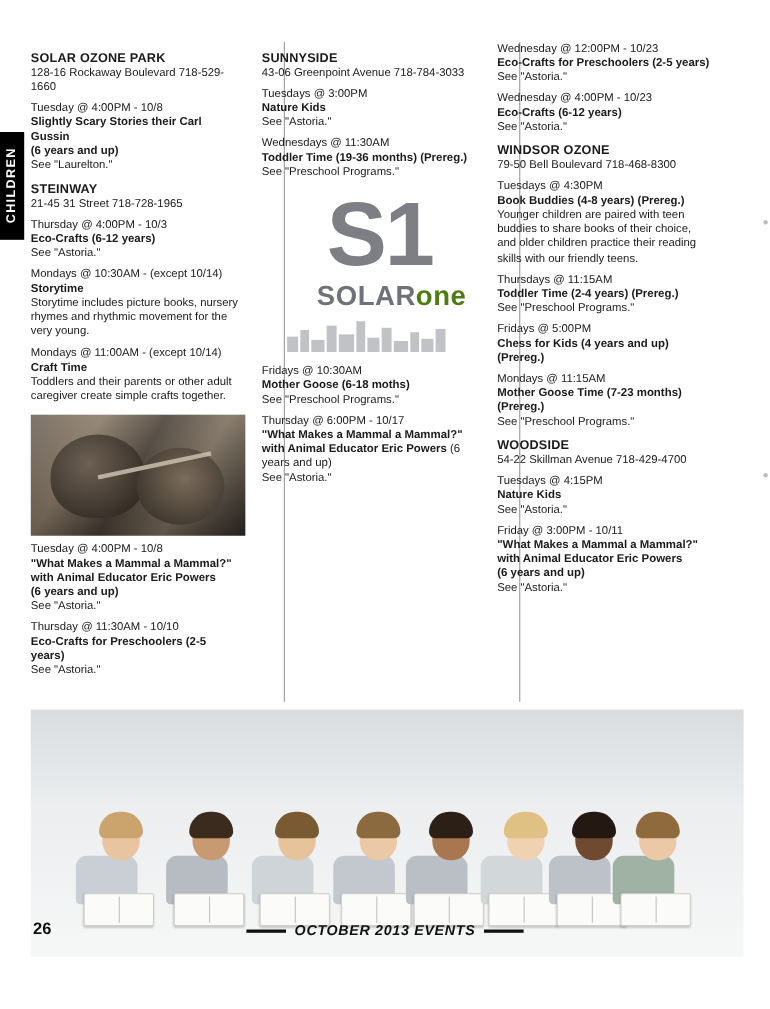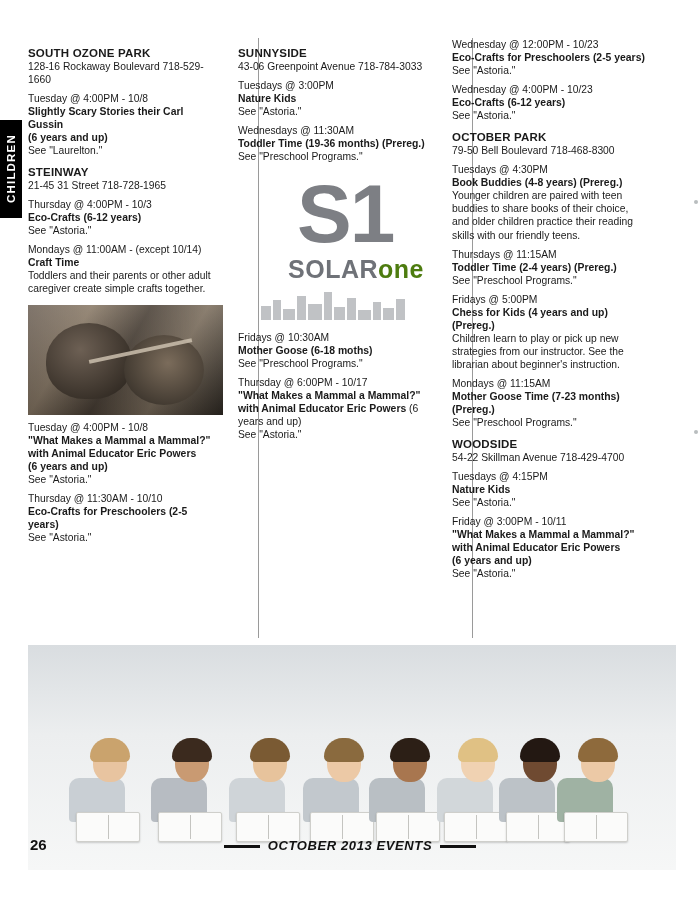--- a/index.html
+++ b/index.html
@@ -280,21 +280,21 @@
   </div>
 
   <div class="columns">
 
     <div class="divider d1"></div>
     <div class="divider d2"></div>
 
     <div class="col c1">
 
       <div class="blk">
-        <div class="loc">SOUTH OZONE PARK</div>
+        <div class="loc">SOLAR OZONE PARK</div>
         <div class="addr">128-16 Rockaway Boulevard 718-529-1660</div>
       </div>
 
       <div class="blk">
         <div class="date">Tuesday @ 4:00PM - 10/8</div>
         <div class="title">Slightly Scary Stories their Carl Gussin</div>
         <div class="title">(6 years and up)</div>
         <div class="see">See "Laurelton."</div>
       </div>
 
@@ -302,20 +302,25 @@
         <div class="loc">STEINWAY</div>
         <div class="addr">21-45 31 Street 718-728-1965</div>
       </div>
 
       <div class="blk">
         <div class="date">Thursday @ 4:00PM - 10/3</div>
         <div class="title">Eco-Crafts (6-12 years)</div>
         <div class="see">See "Astoria."</div>
       </div>
 
+      <div class="blk">
+        <div class="date">Mondays @ 10:30AM - (except 10/14)</div>
+        <div class="title">Storytime</div>
+        <div class="desc">Storytime includes picture books, nursery rhymes and rhythmic movement for the very young.</div>
+      </div>
 
       <div class="blk">
         <div class="date">Mondays @ 11:00AM - (except 10/14)</div>
         <div class="title">Craft Time</div>
         <div class="desc">Toddlers and their parents or other adult caregiver create simple crafts together.</div>
       </div>
 
       <div class="photo-chimp">
         <div class="face"></div>
         <div class="face2"></div>
@@ -402,40 +407,39 @@
         <div class="see">See "Astoria."</div>
       </div>
 
       <div class="blk">
         <div class="date">Wednesday @ 4:00PM - 10/23</div>
         <div class="title">Eco-Crafts (6-12 years)</div>
         <div class="see">See "Astoria."</div>
       </div>
 
       <div class="blk">
-        <div class="loc">OCTOBER PARK</div>
+        <div class="loc">WINDSOR OZONE</div>
         <div class="addr">79-50 Bell Boulevard 718-468-8300</div>
       </div>
 
       <div class="blk">
         <div class="date">Tuesdays @ 4:30PM</div>
         <div class="title">Book Buddies (4-8 years) (Prereg.)</div>
         <div class="desc">Younger children are paired with teen buddies to share books of their choice, and older children practice their reading skills with our friendly teens.</div>
       </div>
 
       <div class="blk">
         <div class="date">Thursdays @ 11:15AM</div>
         <div class="title">Toddler Time (2-4 years) (Prereg.)</div>
         <div class="see">See "Preschool Programs."</div>
       </div>
 
       <div class="blk">
         <div class="date">Fridays @ 5:00PM</div>
         <div class="title">Chess for Kids (4 years and up) (Prereg.)</div>
-        <div class="desc">Children learn to play or pick up new strategies from our instructor. See the librarian about beginner's instruction.</div>
       </div>
 
       <div class="blk">
         <div class="date">Mondays @ 11:15AM</div>
         <div class="title">Mother Goose Time (7-23 months) (Prereg.)</div>
         <div class="see">See "Preschool Programs."</div>
       </div>
 
       <div class="blk">
         <div class="loc">WOODSIDE</div>

